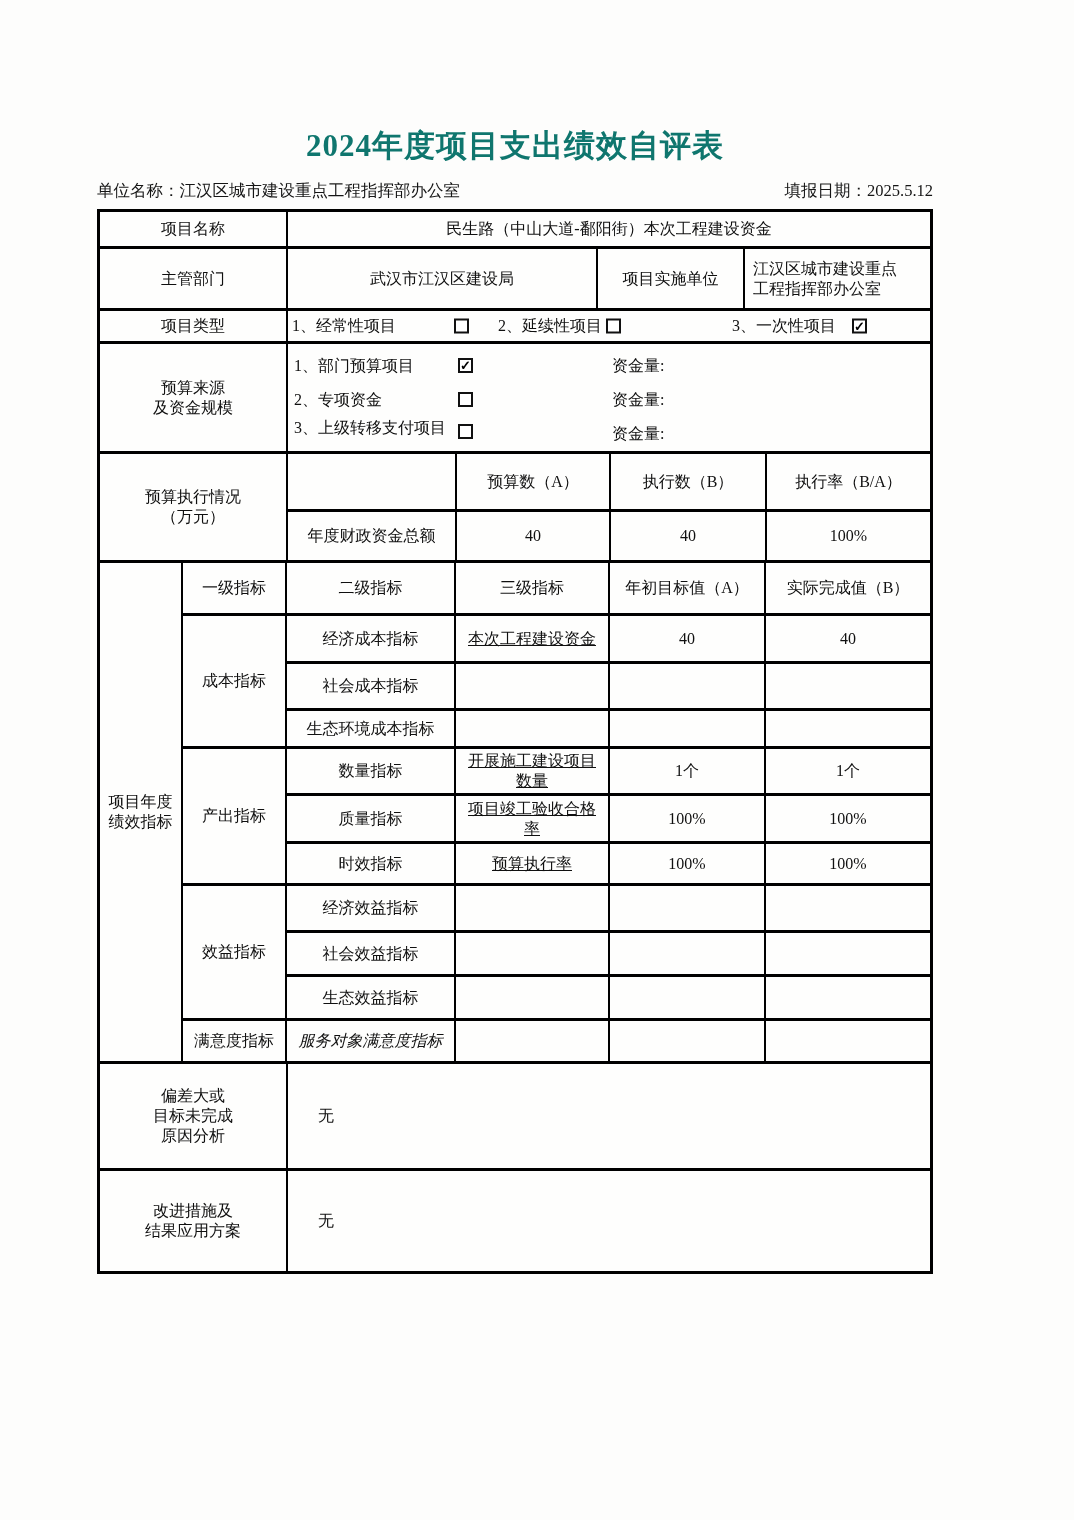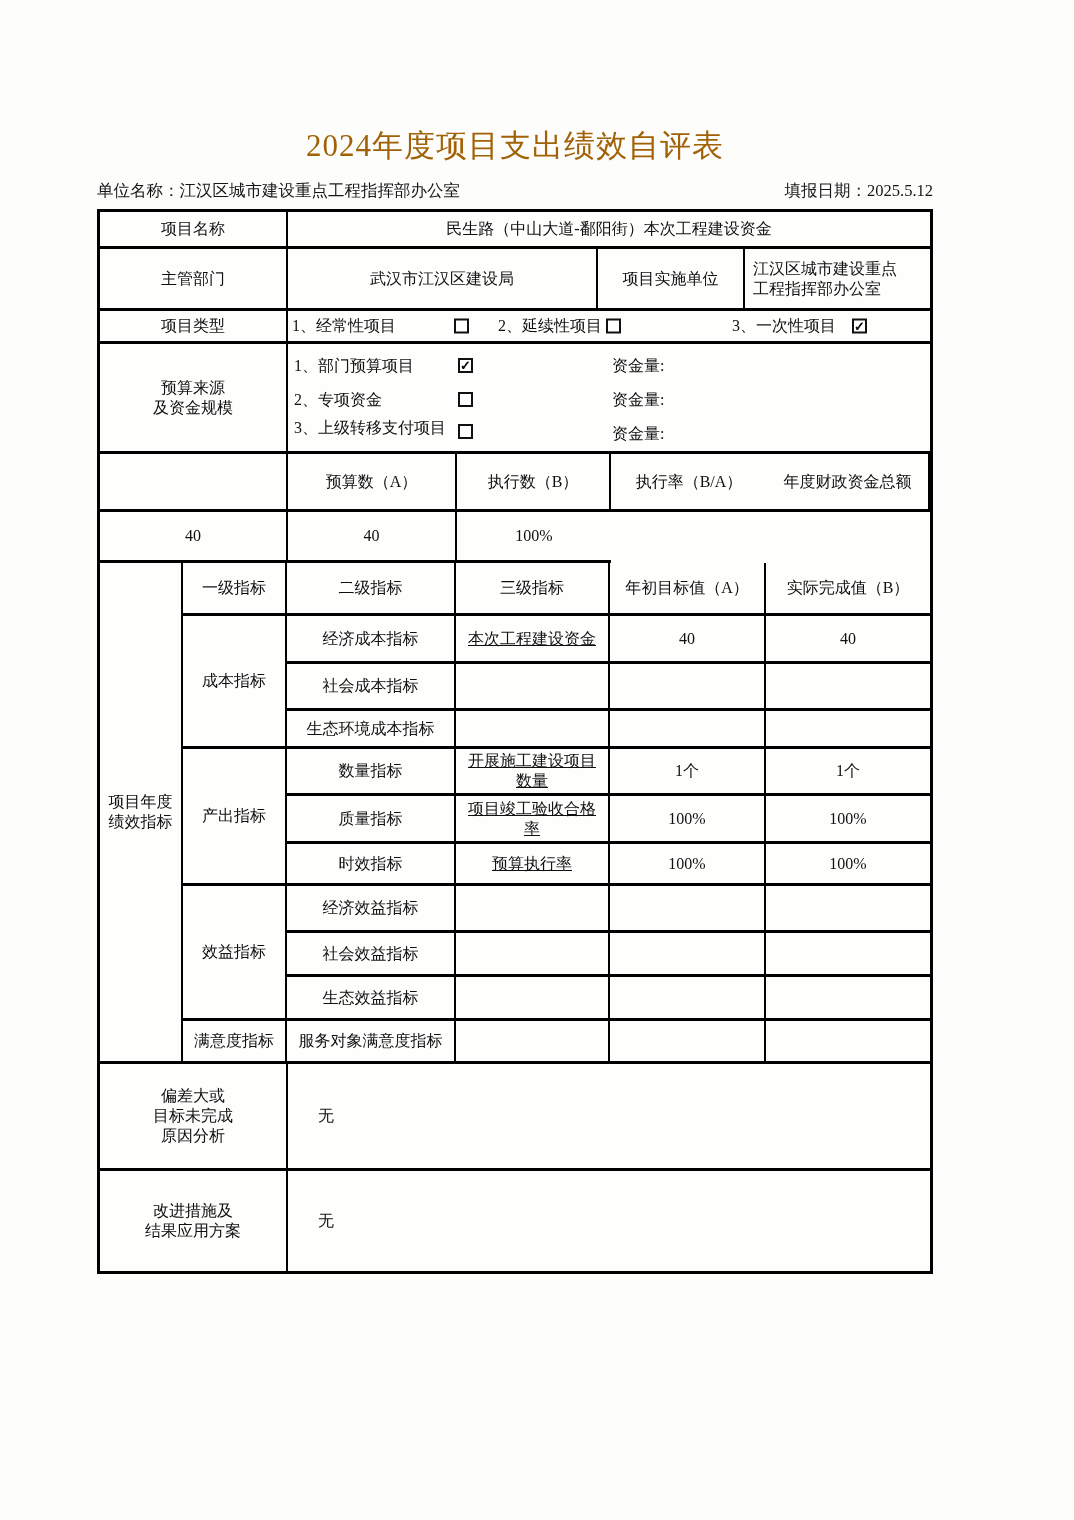--- a/index.html
+++ b/index.html
@@ -3,22 +3,22 @@
 <meta charset="utf-8">
 <style>
   html,body{margin:0;padding:0;}
   body{
     width:1074px;height:1520px;background:#fdfdfc;color:#111;
     font-family:"Liberation Serif","DejaVu Serif",serif;
     -webkit-font-smoothing:antialiased;
   }
   .wrap{margin-left:97px;width:836px;padding-top:128px;}
   .title{
-    text-align:center;font-size:31px;font-weight:normal;letter-spacing:1px;
-    margin:0 0 16px 0;line-height:36px;color:#a16207;
+    text-align:center;font-size:31px;font-weight:bold;letter-spacing:1px;
+    margin:0 0 16px 0;line-height:36px;color:#0f766e;
   }
   .meta{
     display:flex;justify-content:space-between;align-items:flex-start;
     font-size:16.5px;line-height:22px;margin-bottom:7px;color:#151515;
   }
   .tbl{width:836px;box-sizing:border-box;border:3px solid #000;background:#fefefd;}
   .g{display:grid;}
   .secA{grid-template-columns:188px 310px 147px 185px;grid-template-rows:37px 62px 33px;}
   .secB{grid-template-columns:188px 642px;grid-template-rows:110px;}
   .secC{grid-template-columns:188px 169px 154px 156px 163px;grid-template-rows:58px 51px;}
@@ -92,20 +92,22 @@
         <span class="abs box" style="left:170px;top:48px;"></span>
         <span class="abs f-t" style="left:324px;top:46px;">资金量:</span>
 
         <span class="abs" style="left:6px;top:74px;width:152px;text-align:left;line-height:20px;">3、上级转移支付项目</span>
         <span class="abs box" style="left:170px;top:80px;"></span>
         <span class="abs f-t" style="left:324px;top:80px;">资金量:</span>
       </div>
     </div>
 
     <div class="g secC">
+      <div class="c ml" style="grid-row:1/3;">预算执行情况
+（万元）</div>
       <div class="c"></div>
       <div class="c">预算数（A）</div>
       <div class="c">执行数（B）</div>
       <div class="c rn">执行率（B/A）</div>
 
       <div class="c">年度财政资金总额</div>
       <div class="c">40</div>
       <div class="c">40</div>
       <div class="c rn">100%</div>
     </div>
@@ -162,21 +164,21 @@
       <div class="c pad6"></div>
       <div class="c"></div>
       <div class="c rn"></div>
 
       <div class="c">生态效益指标</div>
       <div class="c pad6"></div>
       <div class="c"></div>
       <div class="c rn"></div>
 
       <div class="c">满意度指标</div>
-      <div class="c" style="padding:18px 2px;">服务对象满意度指标</div>
+      <div class="c" style="padding:18px 2px;font-style:italic;">服务对象满意度指标</div>
       <div class="c pad6"></div>
       <div class="c"></div>
       <div class="c rn"></div>
     </div>
 
     <div class="g secE">
       <div class="c ml">偏差大或
 目标未完成
 原因分析</div>
       <div class="c rn vl">无</div>

